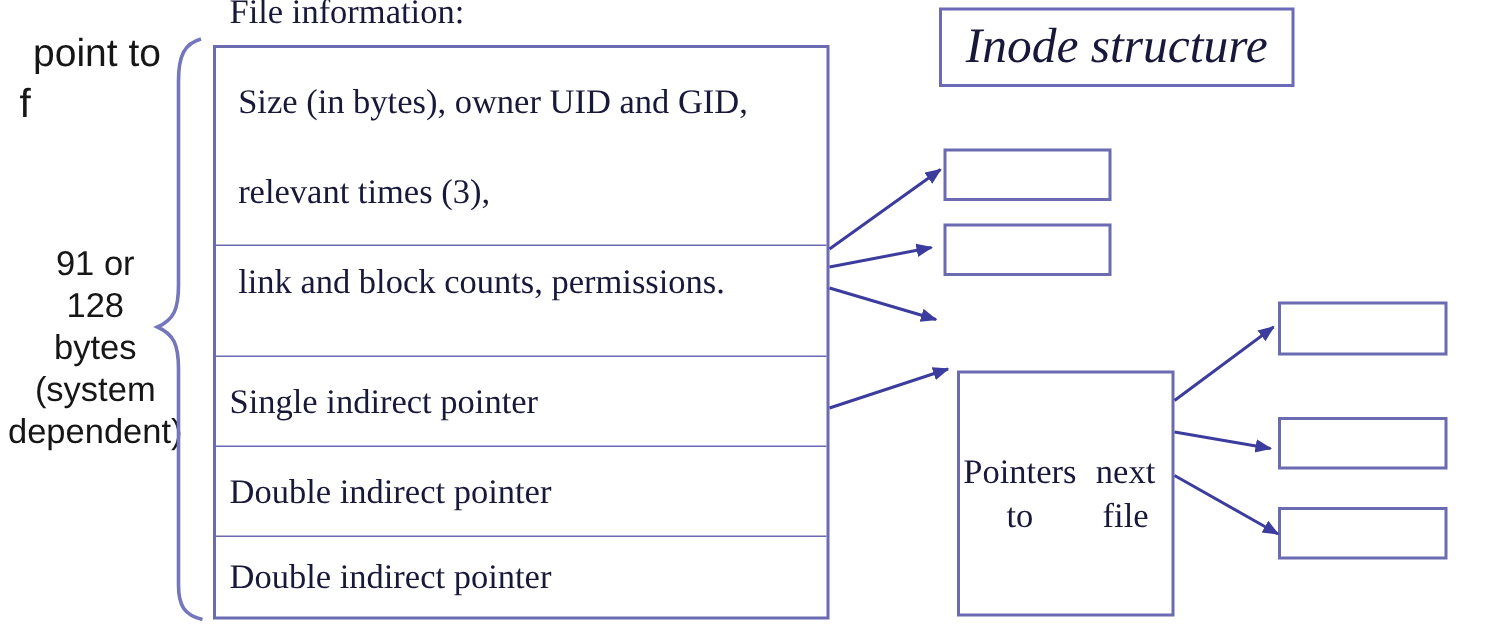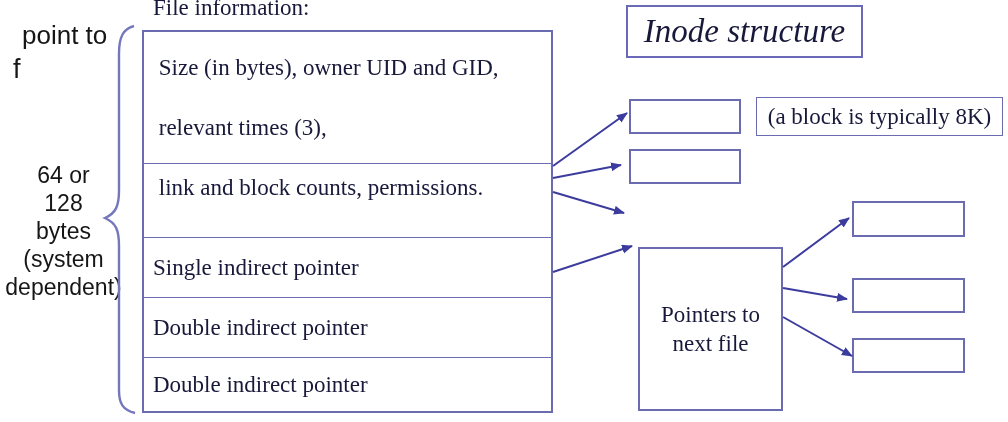--- a/index.html
+++ b/index.html
@@ -60,36 +60,36 @@
   }
   #block-b1 { left:629px; top:99px;  width:112px; height:35px; }
   #block-b2 { left:629px; top:149px; width:112px; height:35px; }
   #block-r1 { left:852px; top:201px; width:113px; height:36px; }
   #block-r2 { left:852px; top:278px; width:113px; height:35px; }
   #block-r3 { left:852px; top:338px; width:113px; height:35px; }
   
   #pointers-box {
     position:absolute; left:638px; top:247px; width:145px; height:164px;
     border:2px solid var(--border); box-sizing:border-box; background:#fff;
-    display:flex; flex-direction:column; align-items:center; justify-content:center;
+    display:flex; align-items:center; justify-content:center;
     font-size:23px; line-height:29px; color:var(--ink); text-align:center;
   }
   
   #overlay { position:absolute; left:0; top:0; pointer-events:none; }
 </style>
 </head>
 <body>
 
 <div id="stage">
 
   <div id="frag1" class="frag">point to</div>
   <div id="frag2" class="frag">f</div>
 
   <div id="size-label">
-    <div class="line">64 or</div>
+    <div class="line">91 or</div>
     <div class="line">128</div>
     <div class="line">bytes</div>
     <div class="line">(system</div>
     <div class="line">dependent)</div>
   </div>
 
   <div id="inode-table">
     <div class="inode-row" id="row-file-info">
       <div class="line">File information:</div>
       <div class="line"> Size (in bytes), owner UID and GID,</div>
@@ -104,21 +104,20 @@
     <div class="inode-row" id="row-double-indirect">
       <div class="line">Double indirect pointer</div>
     </div>
     <div class="inode-row" id="row-triple-indirect">
       <div class="line">Double indirect pointer</div>
     </div>
   </div>
 
   <div id="title-box">Inode structure</div>
 
-  <div id="block-note">(a block is typically 8K)</div>
 
   <div id="block-b1" class="block-box"></div>
   <div id="block-b2" class="block-box"></div>
   <div id="block-r1" class="block-box"></div>
   <div id="block-r2" class="block-box"></div>
   <div id="block-r3" class="block-box"></div>
 
   <div id="pointers-box">
     <div class="line">Pointers to</div>
     <div class="line">next file</div>

